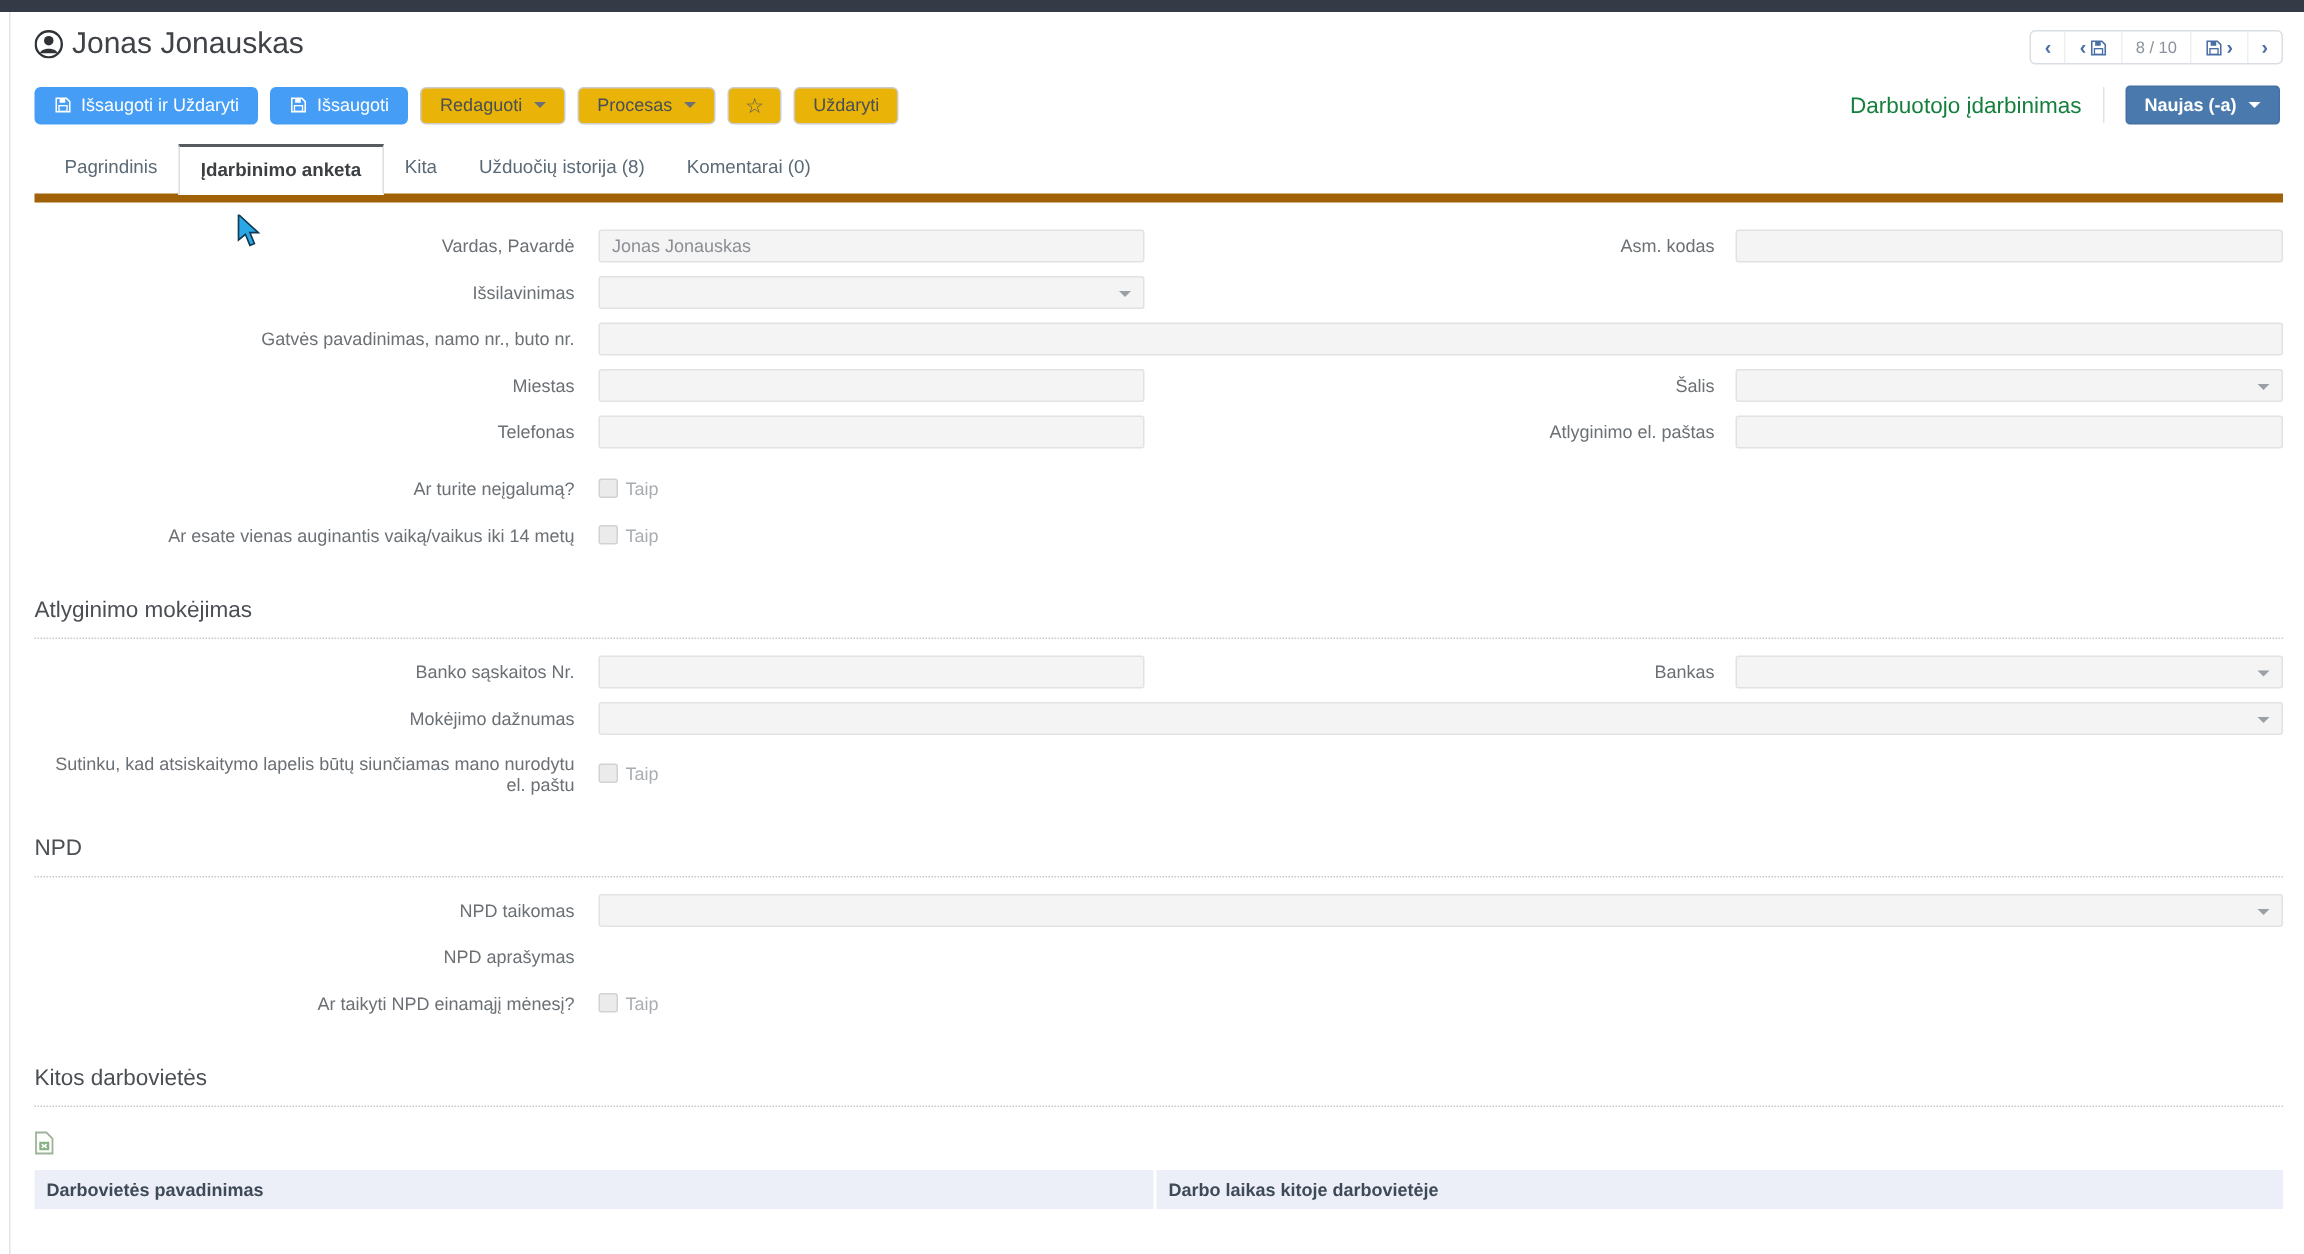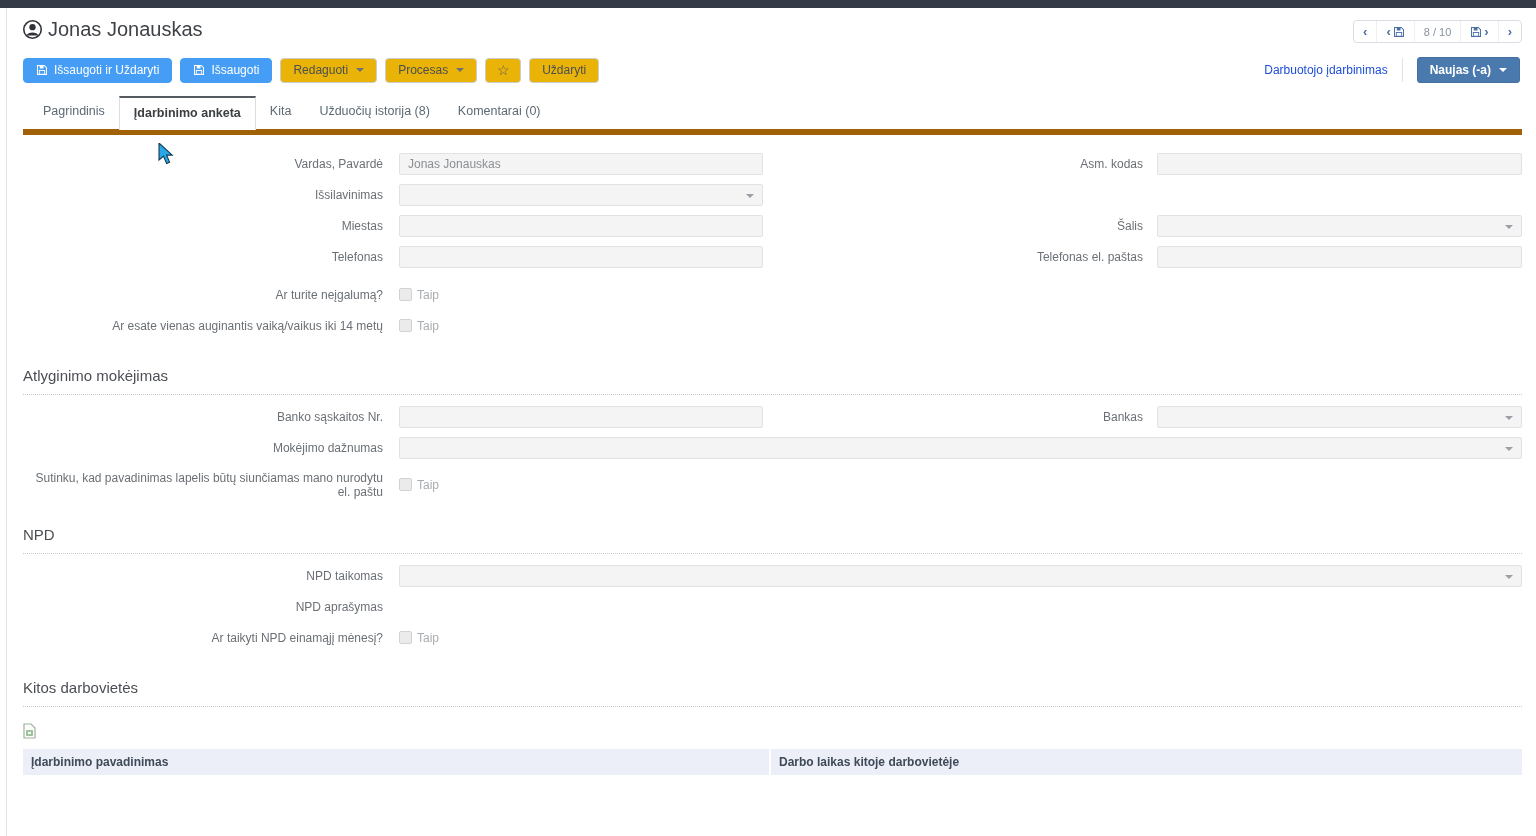--- a/index.html
+++ b/index.html
@@ -27,21 +27,21 @@
   .btn-group { display:flex; gap:8px; align-items:center; }
   .btn { display:inline-flex; align-items:center; gap:6px; height:25px; padding:0 12px;
     border-radius:4px; font-size:12px; cursor:default; white-space:nowrap; }
   .btn-blue { background:#459df5; border:1px solid #459df5; color:#fff; }
   .btn-white { background:#eab308; border:1px solid #ccc; color:#4a4f54; }
   .caret { width:0; height:0; border-left:4px solid transparent; border-right:4px solid transparent;
     border-top:4px solid #6a7076; margin-left:2px; }
   .caret.white { border-top-color:#fff; }
   .star-btn { width:36px; justify-content:center; padding:0; font-size:14px; color:#55595e; }
   .right-tools { display:flex; align-items:center; gap:14px; margin-right:2px; }
-  .record-type { font-size:12px; color:#1d4ed8; }
+  .record-type { font-size:15px; color:#15803d; }
   .vdiv { width:1px; height:24px; background:#dfe3e8; }
   .btn-dark { background:#4a7aad; border:1px solid #44719f; color:#fff; font-weight:bold;
     height:26px; border-radius:3px; }
 
   
   .tabs { display:flex; margin-top:13px; border-bottom:6px solid #a16207; padding-left:6px; }
   .tab { padding:8px 14px 9px; font-size:12.5px; color:#5c6a75; }
   .tab.active { background:#fff; border:1px solid #ddd; border-top:2px solid #565b61;
     border-bottom:1px solid #fff; margin-bottom:-1px; color:#3c4043; font-weight:bold; }
 
@@ -190,36 +190,41 @@
     </div>
 
     <div class="frow">
       <div class="flabel">Išsilavinimas</div>
       <div class="fgap"></div>
       <div class="field w-std select">
             <span class="sel-caret"></span>
           </div>
     </div>
 
+    <div class="frow">
+      <div class="flabel">Gatvės pavadinimas, namo nr., buto nr.</div>
+      <div class="fgap"></div>
+      <div class="field w-fill"></div>
+    </div>
 
     <div class="frow">
       <div class="flabel">Miestas</div>
       <div class="fgap"></div>
       <div class="field w-std"></div>
       <div class="rlabel">Šalis</div>
       <div class="field w-right select">
             <span class="sel-caret"></span>
           </div>
     </div>
 
     <div class="frow">
       <div class="flabel">Telefonas</div>
       <div class="fgap"></div>
       <div class="field w-std"></div>
-      <div class="rlabel">Telefonas el. paštas</div>
+      <div class="rlabel">Atlyginimo el. paštas</div>
       <div class="field w-right"></div>
     </div>
 
     <div class="frow" style="margin-top:7px;">
       <div class="flabel">Ar turite neįgalumą?</div>
       <div class="fgap"></div>
       <span class="checkbox"></span>
       <span class="cb-label">Taip</span>
     </div>
 
@@ -246,21 +251,21 @@
 
     <div class="frow">
       <div class="flabel">Mokėjimo dažnumas</div>
       <div class="fgap"></div>
       <div class="field w-fill select">
             <span class="sel-caret"></span>
           </div>
     </div>
 
     <div class="frow" style="margin-top:6px;">
-      <div class="flabel">Sutinku, kad pavadinimas lapelis būtų siunčiamas mano nurodytu el. paštu</div>
+      <div class="flabel">Sutinku, kad atsiskaitymo lapelis būtų siunčiamas mano nurodytu el. paštu</div>
       <div class="fgap"></div>
       <span class="checkbox"></span>
       <span class="cb-label">Taip</span>
     </div>
 
     <div class="section-title">NPD</div>
     <div class="dotline"></div>
     <div class="sec-pad"></div>
 
     <div class="frow">
@@ -289,21 +294,21 @@
       <span>
         <svg width="13" height="16" viewBox="0 0 13 16">
           <path d="M1 1 h7 l4 4 v10 h-11 z" fill="#fdfdfb" stroke="#9fb29b" stroke-width="1.2"></path>
           <rect x="3.2" y="7.2" width="6.6" height="5.6" fill="#6fa56f" opacity="0.85"></rect>
           <path d="M4.8 8.8 l3.4 2.4 M8.2 8.8 l-3.4 2.4" stroke="#fff" stroke-width="1.1"></path>
         </svg>
       </span>
     </div>
 
     <div class="thead">
-      <div class="th t1-c1">Įdarbinimo pavadinimas</div>
+      <div class="th t1-c1">Darbovietės pavadinimas</div>
       <div class="th t1-c2">Darbo laikas kitoje darbovietėje</div>
     </div>
 
   </div>
 </div>
 </div>
 
 <div id="cursor">
   <svg width="17" height="22" viewBox="0 0 17 22">
     <path d="M1 0 L1 17 L5.6 13.2 L8.6 20.6 L11.6 19.3 L8.6 12.1 L14.2 12.1 Z" fill="#2aa7e6" stroke="#123a52" stroke-width="1.1"></path>

